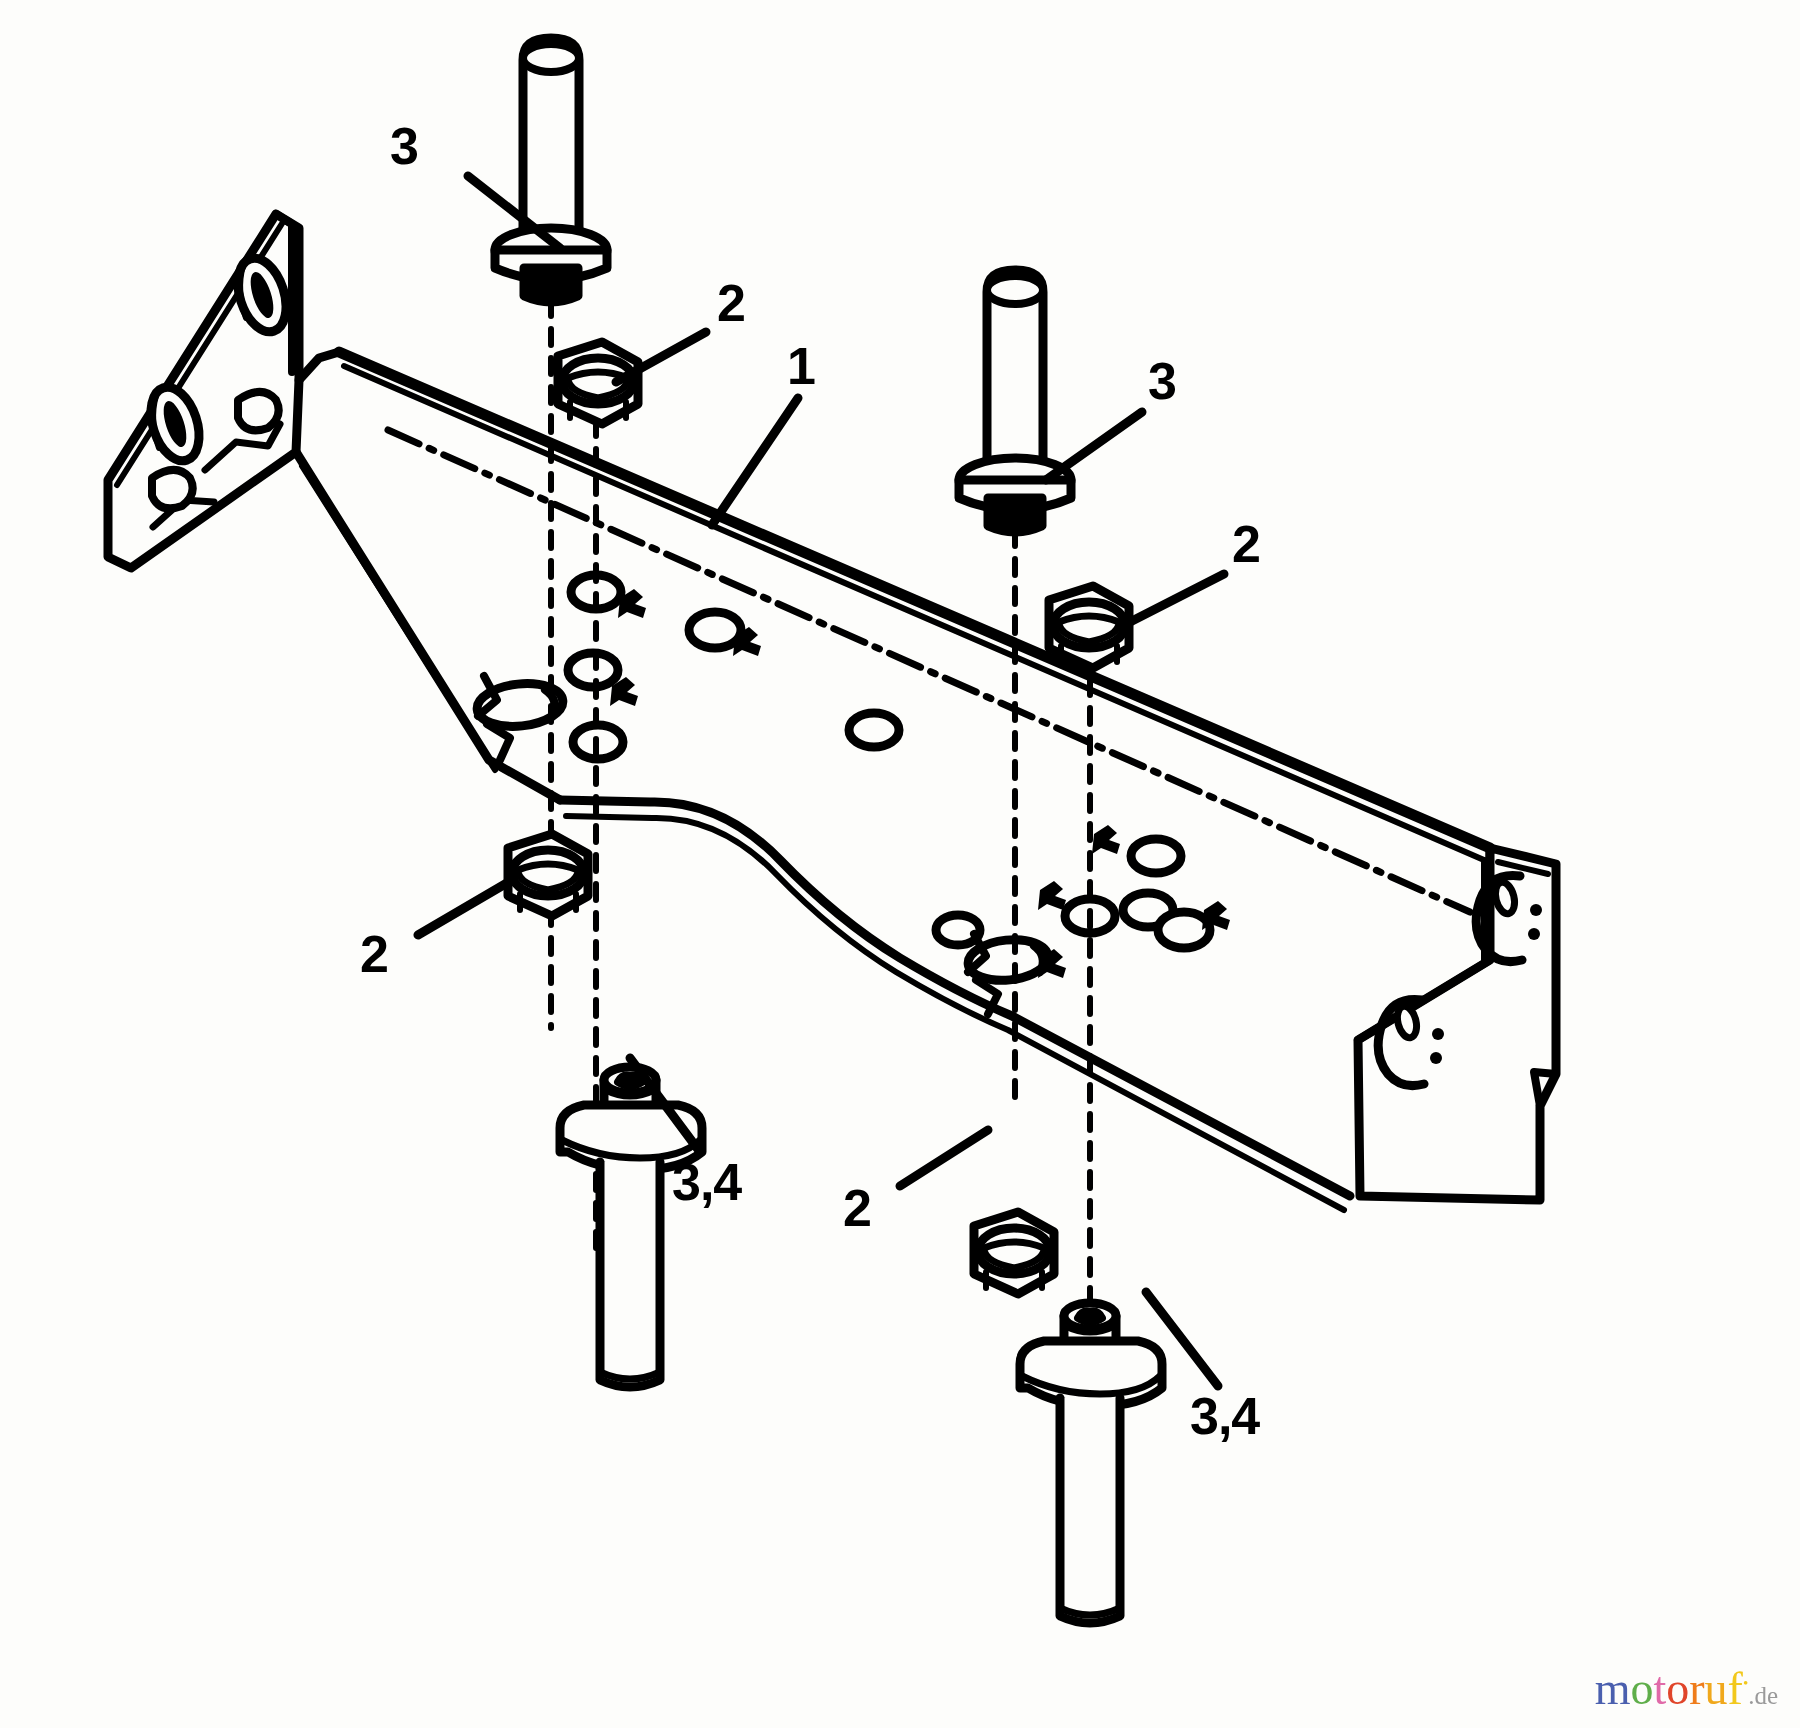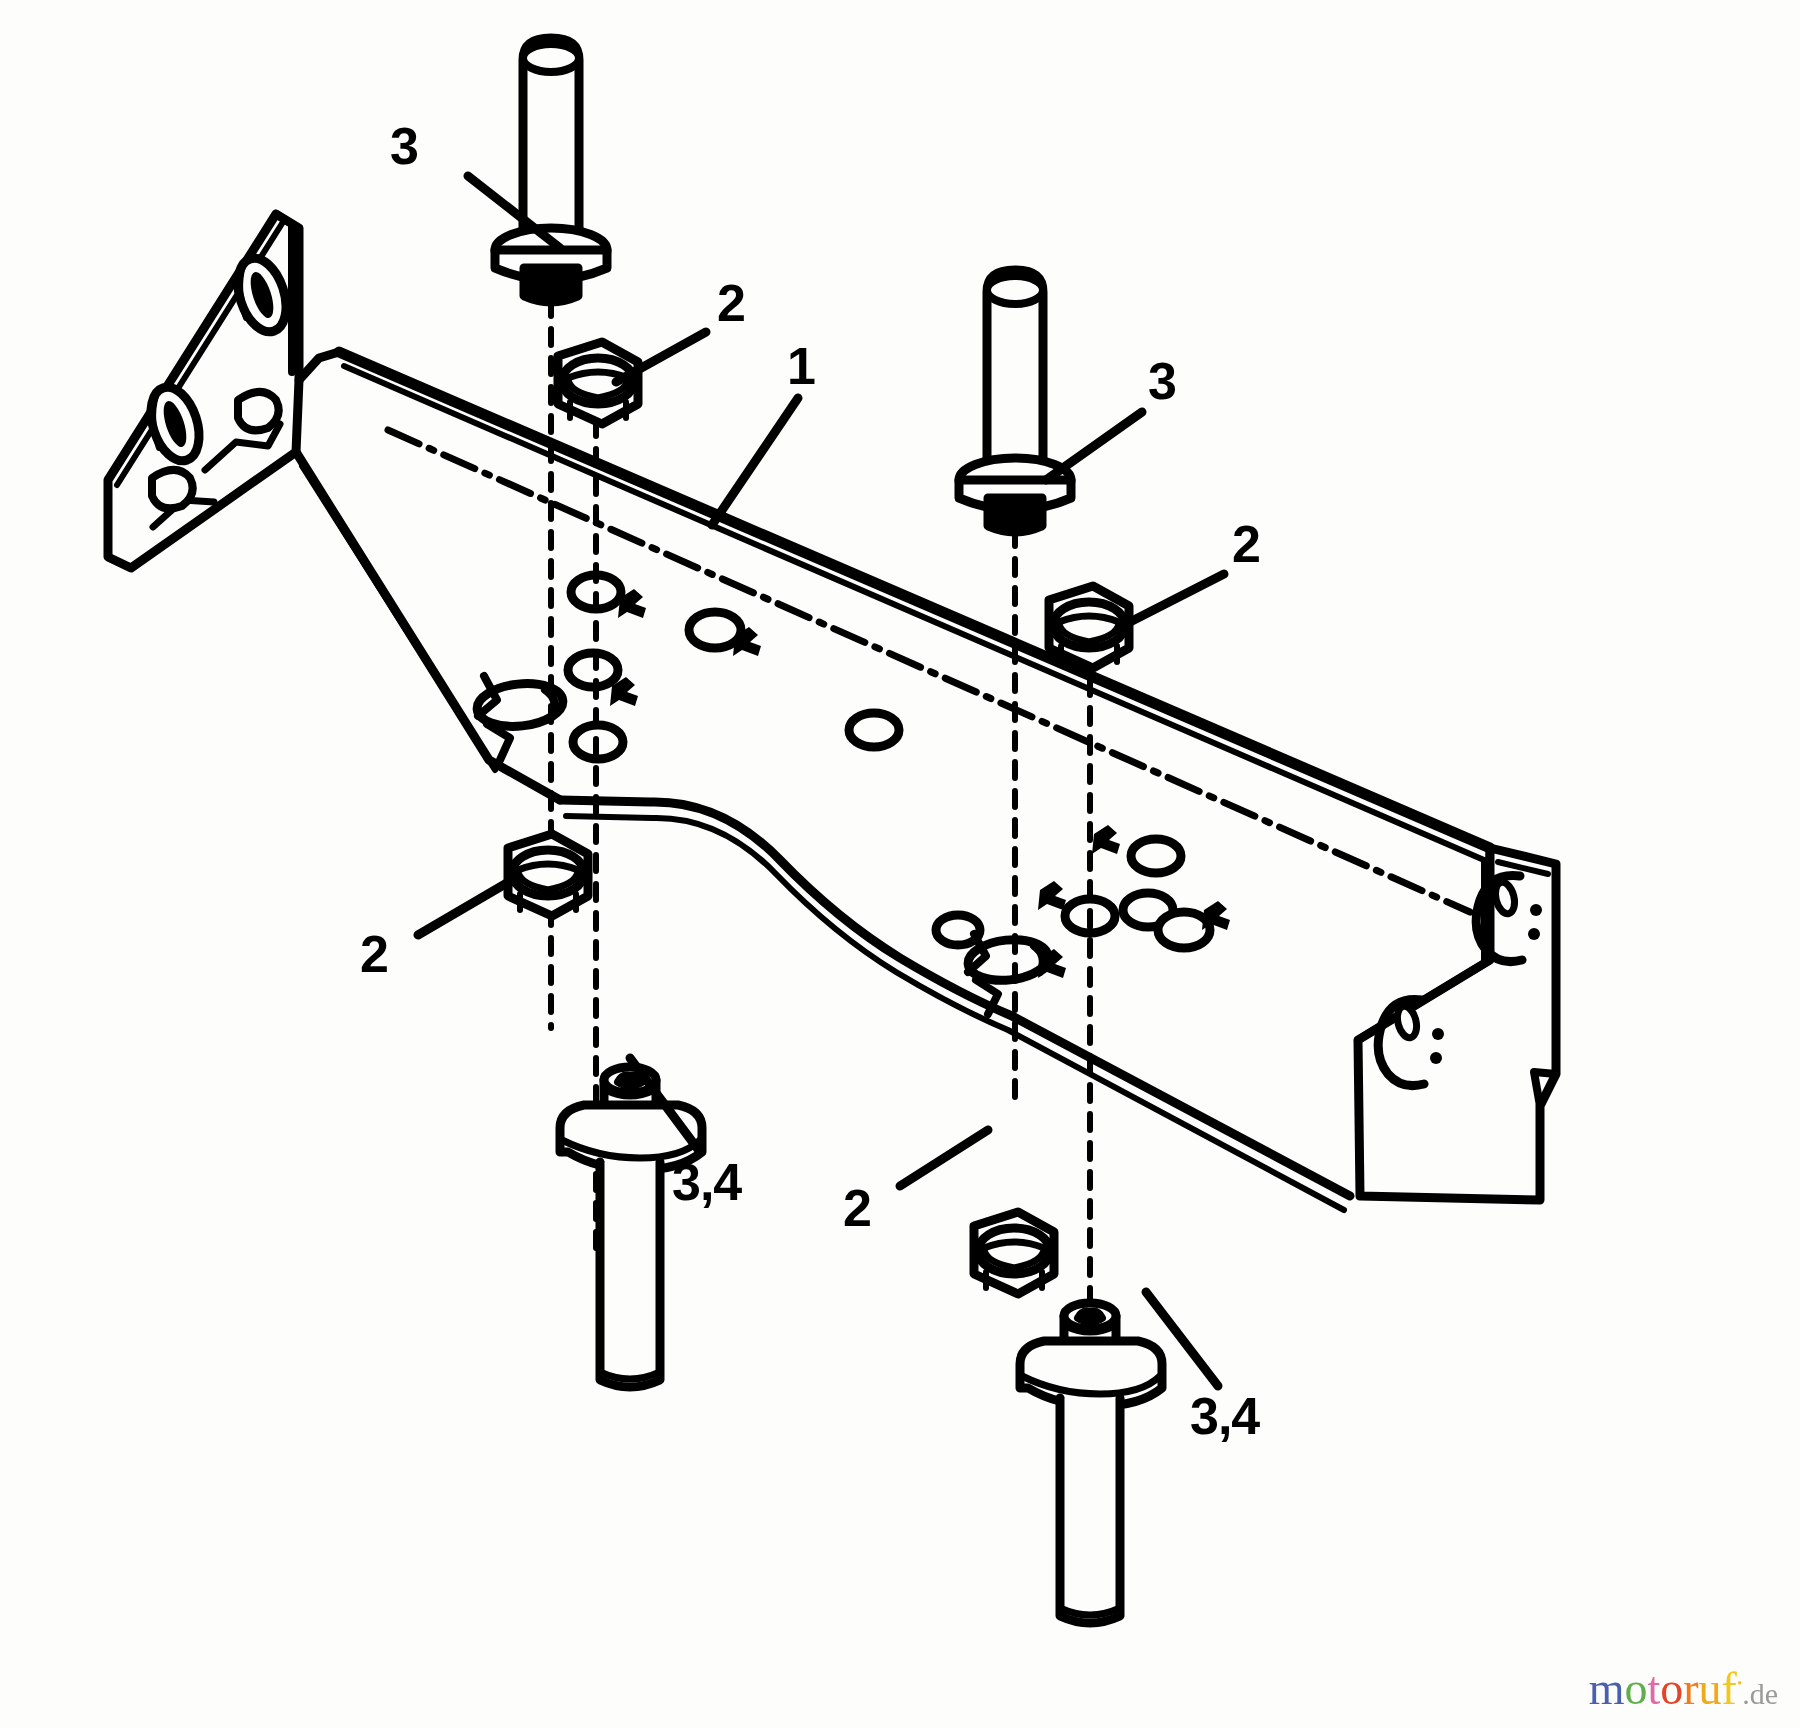--- a/index.html
+++ b/index.html
@@ -28,21 +28,21 @@
   #watermark{
     position:absolute;
     right:22px;bottom:16px;
     font-family:"Liberation Serif", serif;
     font-size:46px;
     line-height:1;
     white-space:nowrap;
     user-select:none;
   }
   #watermark span{font-weight:400;}
-  #watermark .suffix{font-size:30px;color:#9a9a9a;vertical-align:baseline;margin-top:16px;}
+  #watermark .suffix{font-size:25px;color:#9a9a9a;vertical-align:baseline;margin-top:16px;}
   #watermark .dot{font-size:15px;vertical-align:super;}
 </style>
 </head>
 <body style="background: rgb(253, 253, 251);">
 
 <div id="sheet">
 
   <svg id="dwg" viewBox="0 0 1800 1728">
     <defs>
       <style>

